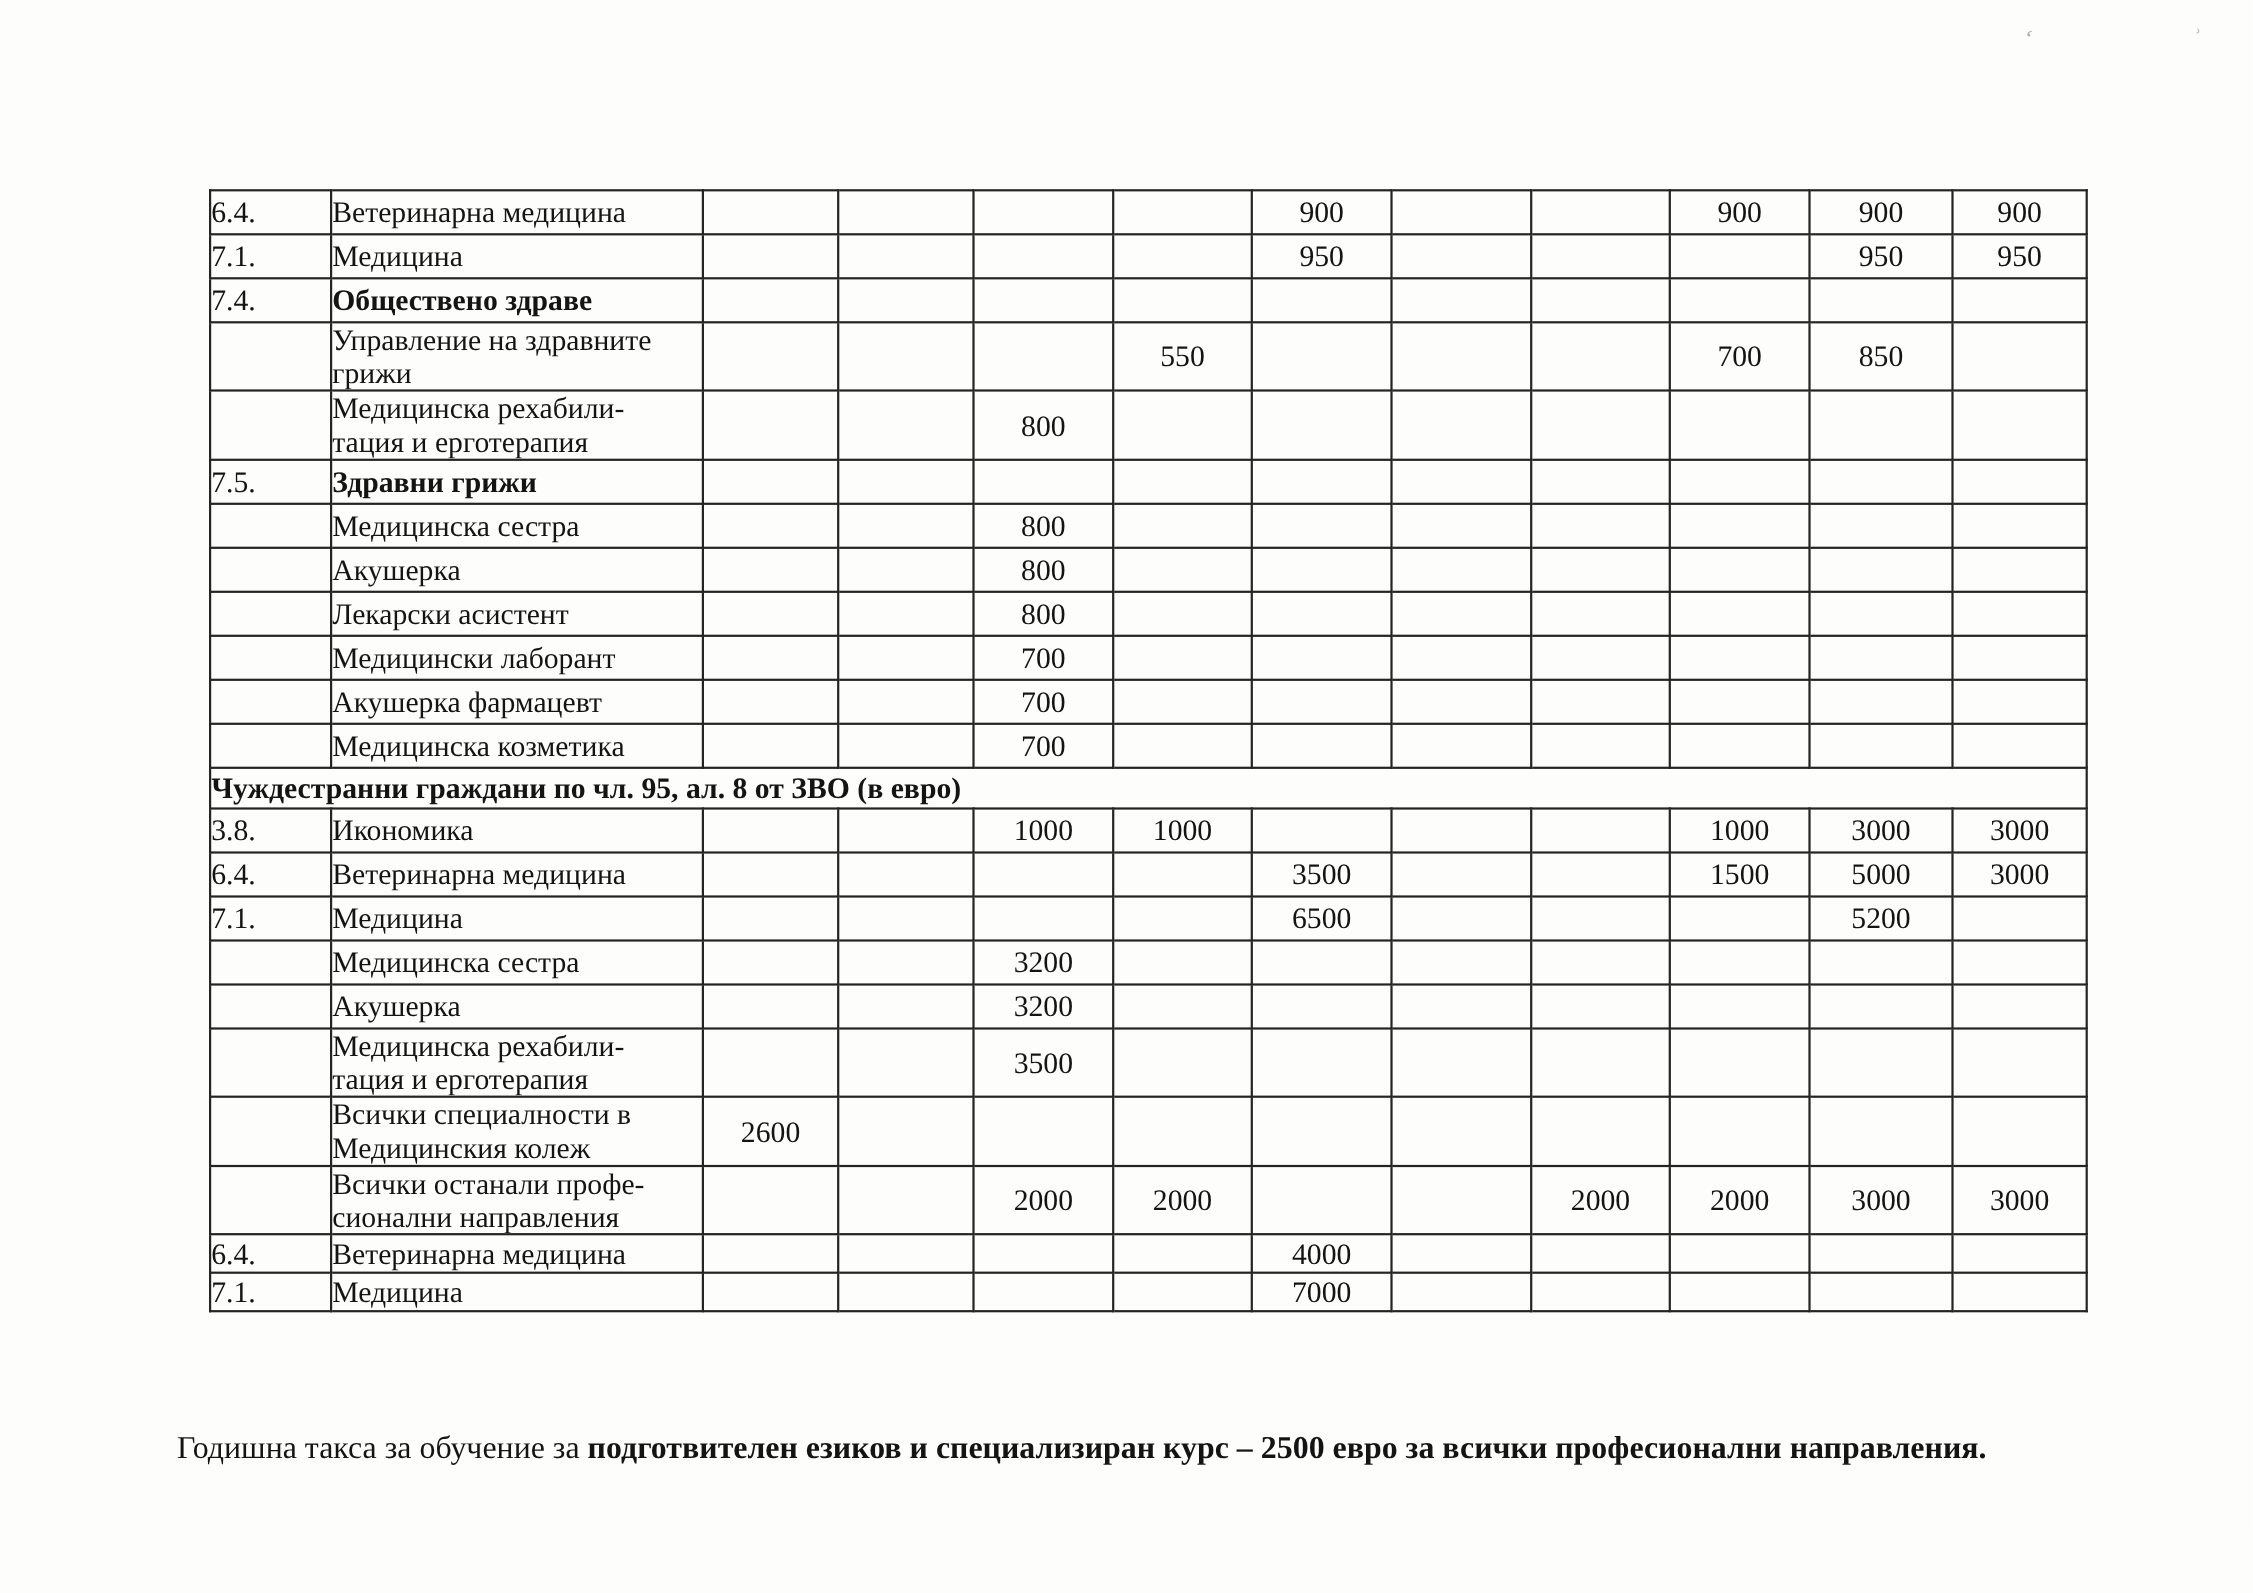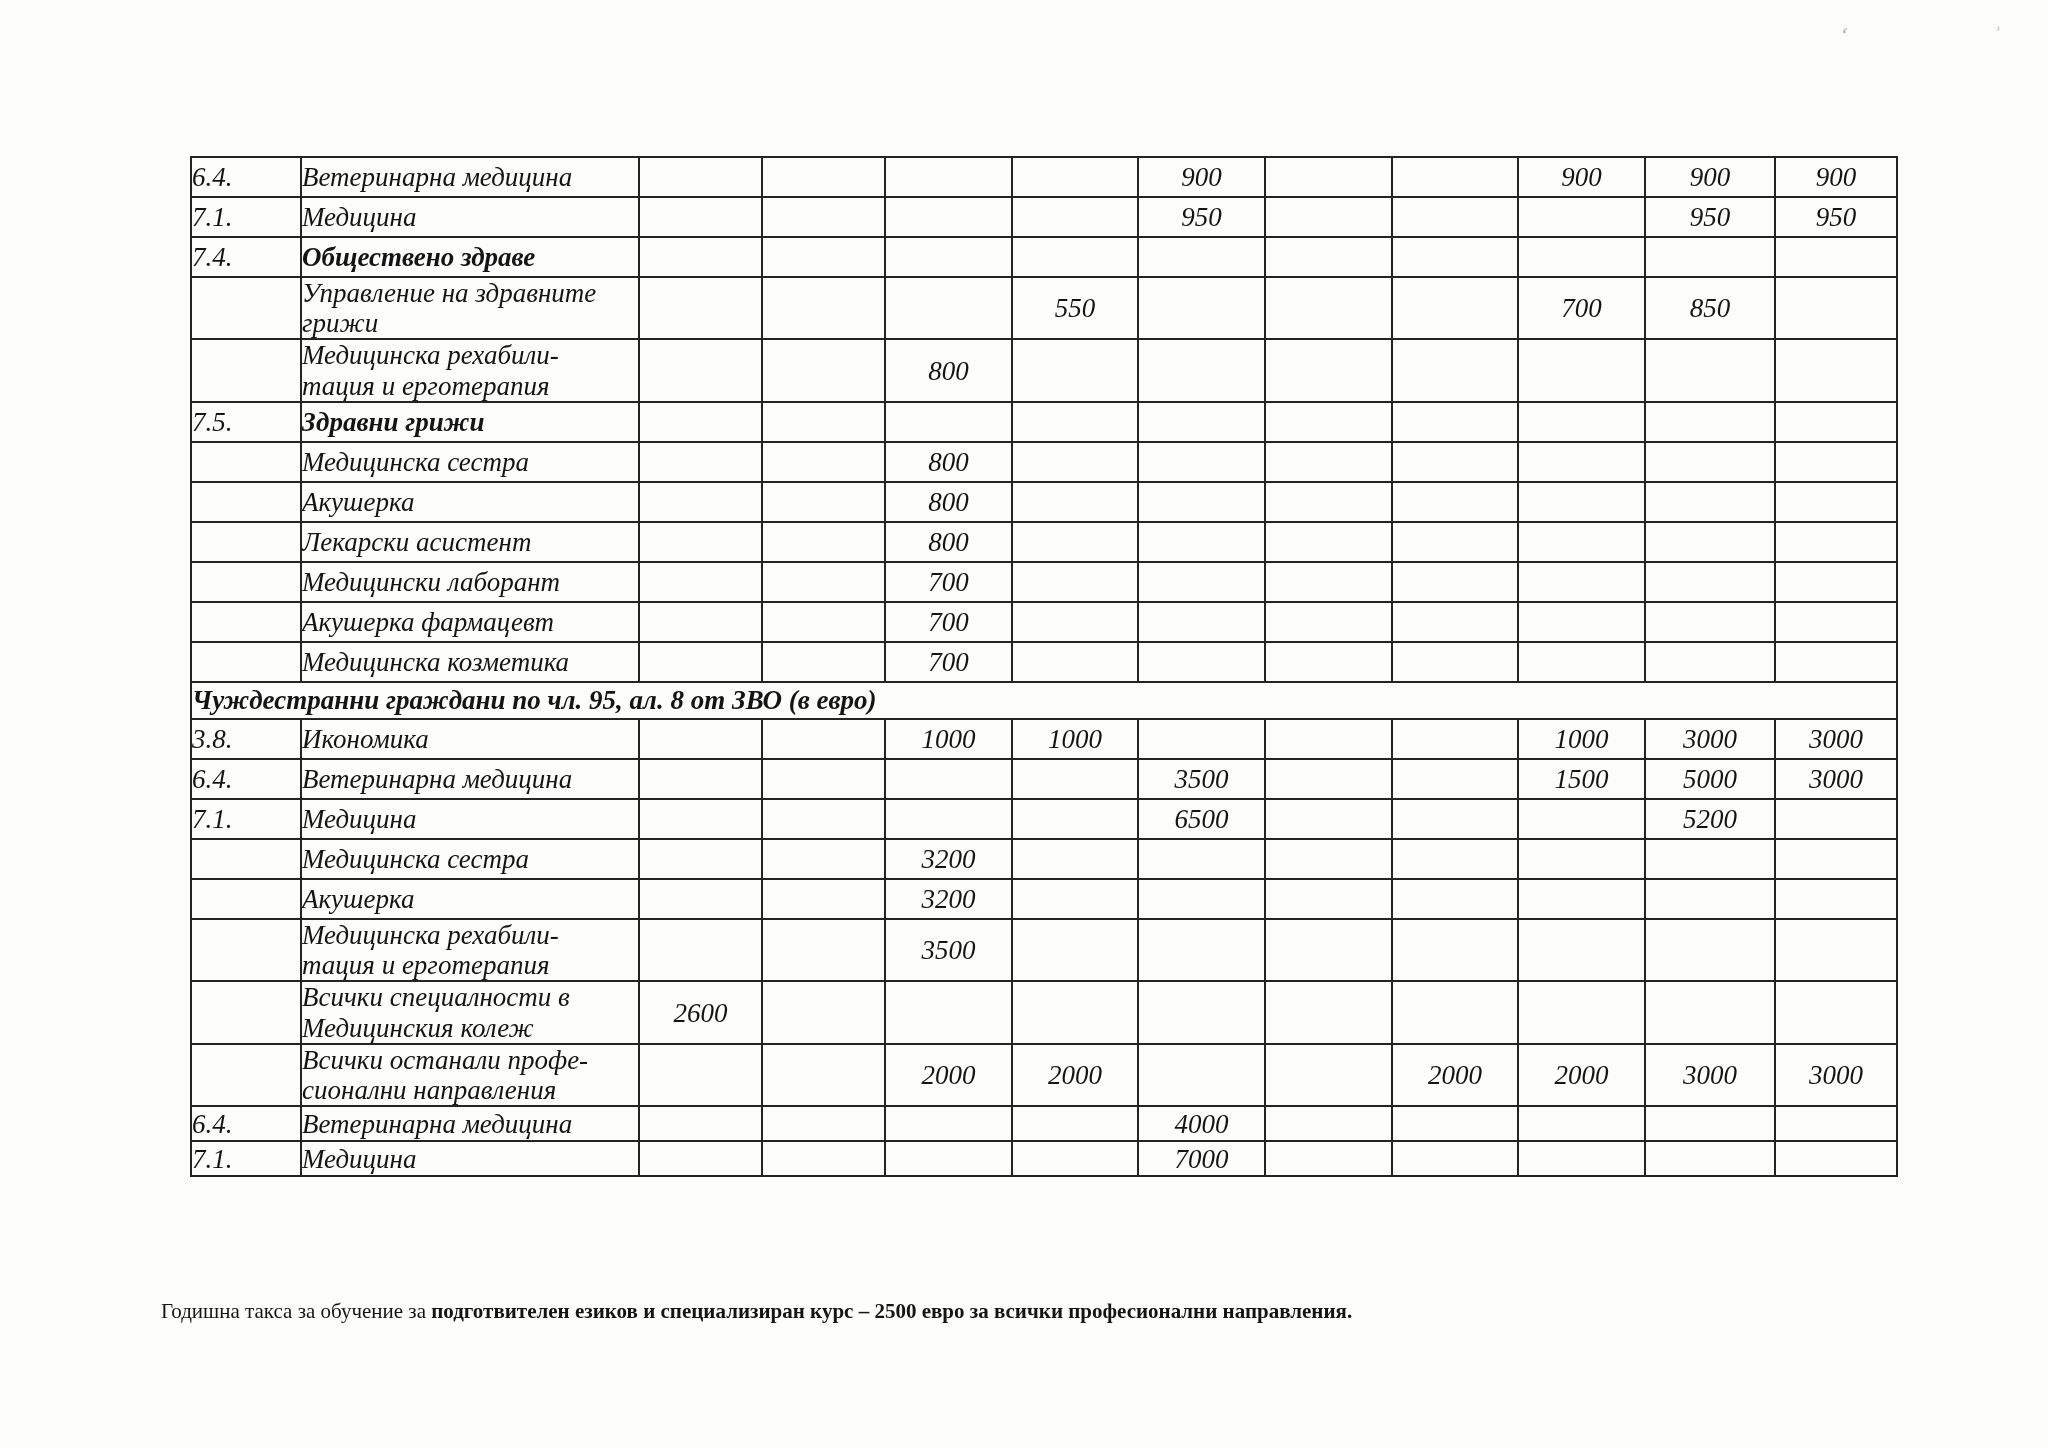--- a/index.html
+++ b/index.html
@@ -30,26 +30,25 @@
     font-size: 22px;
     opacity: 0.75;
     display: flex;
     justify-content: space-between;
   }
   .corner-marks span { transform: rotate(14deg); }
 
   table.fees {
     position: absolute;
     left: 190px;
-    top: 156px;
+    top: 172px;
     border-collapse: collapse;
     table-layout: fixed;
     width: 1706px;
     background: transparent;
-    font-style: italic;
   }
   table.fees td {
     border: 2px solid #242424;
     padding: 0;
     vertical-align: middle;
     font-size: 27px;
     line-height: 1.12;
     white-space: pre-line;
     overflow: hidden;
   }
@@ -64,21 +63,21 @@
   tr.row-single td { height: 38px; }
   tr.row-double td { height: 58px; }
   tr.row-section td { height: 35px; }
   tr.row-short td { height: 33px; }
 
   .footer {
     position: absolute;
     left: 161px;
     top: 1298px;
     width: 1760px;
-    font-size: 21px;
+    font-size: 29px;
     line-height: 1.25;
   }
   .footer b { font-weight: bold; }
 </style>
 </head>
 <body>
 
 <div class="page">
 
   <div class="corner-marks">

